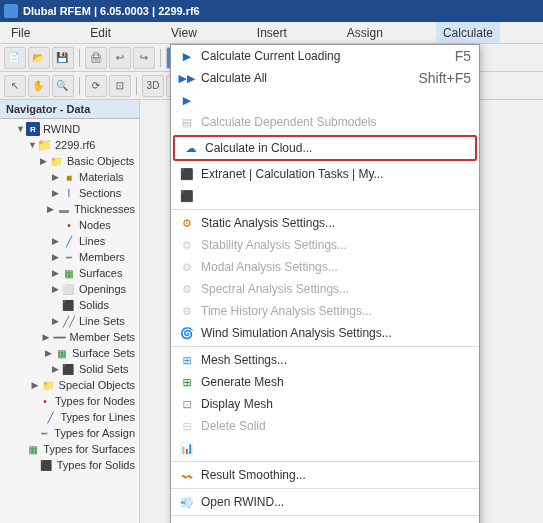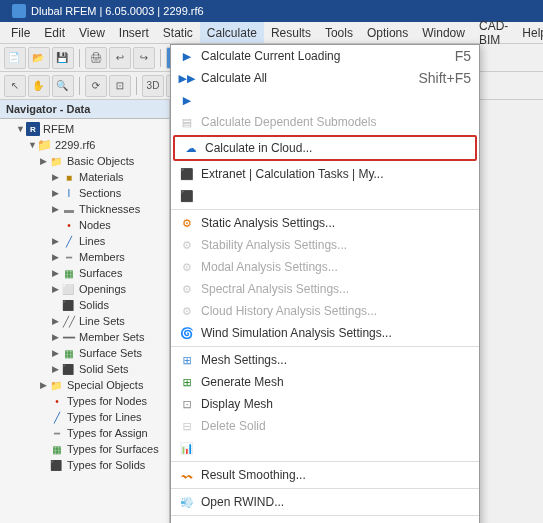--- a/index.html
+++ b/index.html
@@ -13,39 +13,41 @@
       position: relative;
     }
 
     
     .title-bar {
       background: #1e4a8c;
       color: white;
       height: 22px;
       display: flex;
       align-items: center;
-      padding: 0 12px;
+      padding: 0 4px;
       font-size: 11px;
+      font-weight: bold;
     }
     .title-bar-icon {
       width: 14px;
       height: 14px;
       margin-right: 5px;
       background: #4a90d9;
       border-radius: 2px;
     }
 
     
     .menu-bar {
       background: #f0f0f0;
       border-bottom: 1px solid #ccc;
       height: 22px;
       display: flex;
       align-items: center;
       padding: 0 4px;
+      gap: 46px;
     }
     .menu-item {
       padding: 2px 7px;
       cursor: pointer;
       font-size: 12px;
       color: #333;
       height: 100%;
       display: flex;
       align-items: center;
     }
@@ -93,21 +95,21 @@
     }
 
     
     .main {
       display: flex;
       height: calc(523px - 22px - 22px - 28px - 28px);
     }
 
     
     .navigator {
-      width: 170px;
+      width: 140px;
       background: #f5f5f5;
       border-right: 1px solid #ccc;
       height: 100%;
       overflow: hidden;
     }
     .nav-header {
       background: #dde8f5;
       padding: 3px 6px;
       font-size: 11px;
       font-weight: bold;
@@ -213,21 +215,21 @@
 <div class="title-bar">
   <div class="title-bar-icon"></div>
   <span>Dlubal RFEM | 6.05.0003 | 2299.rf6</span>
 </div>
 
 <div class="menu-bar">
   <div class="menu-item">File</div>
   <div class="menu-item">Edit</div>
   <div class="menu-item">View</div>
   <div class="menu-item">Insert</div>
-  <div class="menu-item">Static</div>
+  <div class="menu-item">Assign</div>
   <div class="menu-item active">Calculate</div>
   <div class="menu-item">Results</div>
   <div class="menu-item">Tools</div>
   <div class="menu-item">Options</div>
   <div class="menu-item">Window</div>
   <div class="menu-item">CAD-BIM</div>
   <div class="menu-item">Help</div>
 </div>
 
 <div class="toolbar">
@@ -265,21 +267,21 @@
       <span>Navigator - Data</span>
     </div>
     <div class="nav-tree">
 
       <div class="nav-node">
         <span class="indent"></span>
         <span class="arrow">▼</span>
         <span class="node-icon">
             <div class="nav-icon-rfem">R</div>
           </span>
-        <span class="node-label">RFEM</span>
+        <span class="node-label">RWIND</span>
       </div>
 
       <div class="nav-node">
         <span class="indent"></span>
           <span class="indent"></span>
         <span class="arrow">▼</span>
         <span class="node-icon" style="font-size:12px;">📁</span>
         <span class="node-label">2299.rf6</span>
       </div>
 
@@ -535,21 +537,21 @@
       <span class="dd-label">Modal Analysis Settings...</span>
     </div>
 
     <div class="dd-item disabled">
       <span class="dd-icon" style="color:#ccc;">⚙</span>
       <span class="dd-label">Spectral Analysis Settings...</span>
     </div>
 
     <div class="dd-item disabled">
       <span class="dd-icon" style="color:#ccc;">⚙</span>
-      <span class="dd-label">Cloud History Analysis Settings...</span>
+      <span class="dd-label">Time History Analysis Settings...</span>
     </div>
 
     <div class="dd-item">
       <span class="dd-icon" style="color:#1e6bc4;">🌀</span>
       <span class="dd-label">Wind Simulation Analysis Settings...</span>
     </div>
 
     <div class="dd-sep"></div>
 
     <div class="dd-item">

